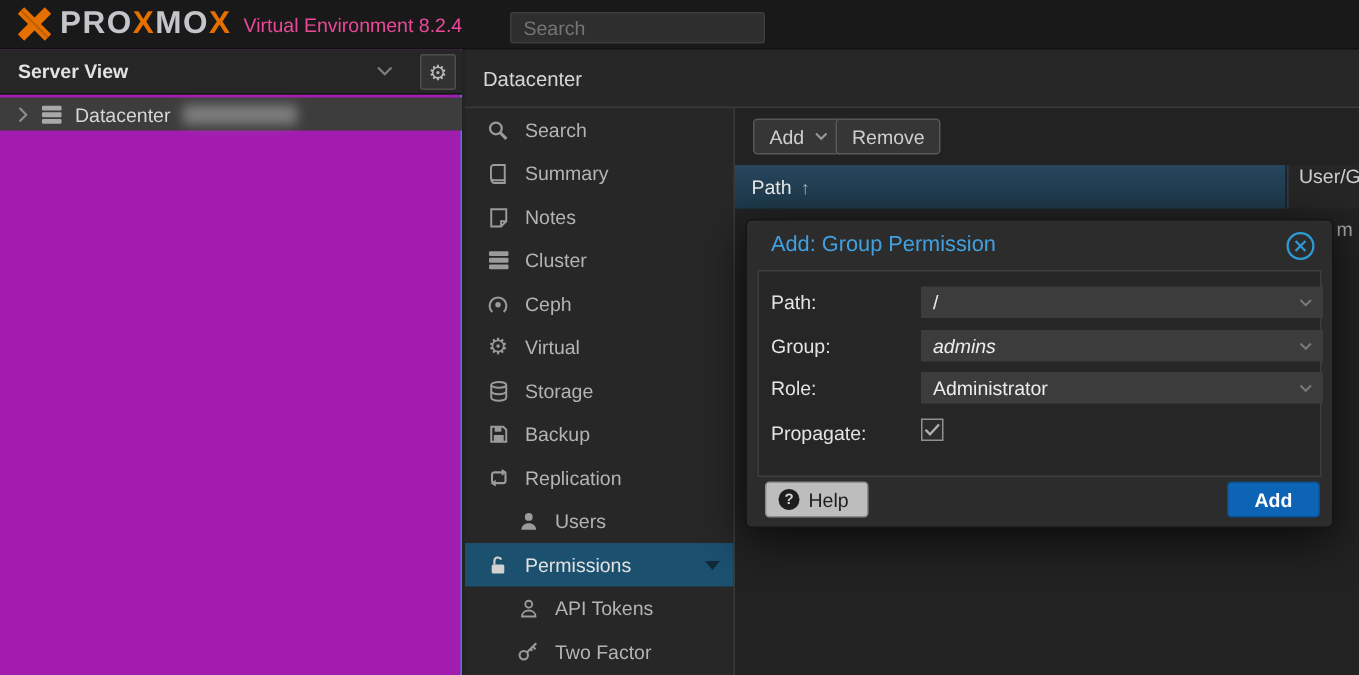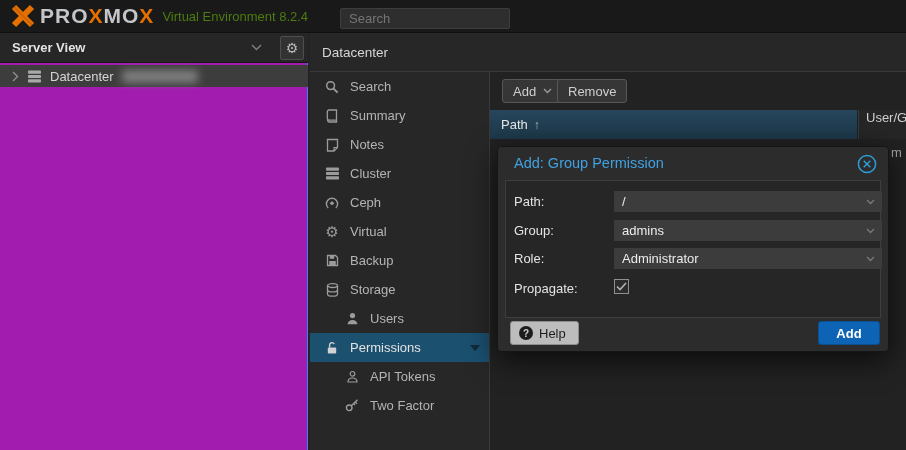--- a/index.html
+++ b/index.html
@@ -5,21 +5,21 @@
   * { margin:0; padding:0; box-sizing:border-box; }
   html,body { width:906px; height:450px; background:#1a1a1a; }
   body { font-family:"Liberation Sans", sans-serif; overflow:hidden; }
   #app { position:relative; width:906px; height:450px; background:#232323; overflow:hidden; }
 
   
   .topbar { position:absolute; left:0; top:0; width:906px; height:33px; background:#191919; display:flex; align-items:center; border-bottom:1px solid #101010; }
   .logo-mark { margin-left:10px; width:26px; height:24px; flex:0 0 auto; }
   .wordmark { margin-left:4px; font-size:21px; font-weight:bold; letter-spacing:1px; color:#c3c5c8; white-space:nowrap; }
   .wordmark .orange { color:#e57000; }
-  .version { margin-left:8px; font-size:13px; color:#4d7c0f; white-space:nowrap; }
+  .version { margin-left:8px; font-size:13px; color:#ec4899; white-space:nowrap; }
   .topbar-search { position:absolute; left:340px; top:8px; width:170px; height:21px; background:#2e2e2e; border:1px solid #3d3d3d; border-radius:2px; color:#bbb; font-size:13px; padding:0 8px; outline:none; }
   .topbar-search::placeholder { color:#757575; }
 
   
   .sidebar { position:absolute; left:0; top:33px; width:308px; height:417px; background:#a21caf; border-right:1px solid #3b82f6;text-decoration:underline; }
   .view-row { position:absolute; left:0; top:0; width:308px; height:30px; background:#262626; border-bottom:1px solid #161616; display:flex; align-items:center; }
   .view-label { margin-left:12px; font-size:13px; font-weight:bold; color:#e2e2e2; }
   .view-chevron { position:absolute; right:46px; top:11px; }
   .gear-btn { position:absolute; right:4px; top:3px; width:24px; height:24px; background:#323232; border:1px solid #4e4e4e; border-radius:2px; color:#b9b9b9; font-size:14px; line-height:22px; text-align:center; cursor:pointer; }
   .tree-row { position:absolute; left:0; top:32px; width:308px; height:22px; background:#3d3d3d; display:flex; align-items:center; color:#d6d6d6; font-size:13px; cursor:pointer; }
@@ -161,37 +161,48 @@
       <span class="nlabel">Ceph</span>
     </div>
     <div class="nav-item">
       <span class="nicon">
           <span class="gear-glyph">⚙</span>
         </span>
       <span class="nlabel">Virtual</span>
     </div>
     <div class="nav-item">
       <span class="nicon">
+          <svg width="13" height="14" viewBox="0 0 13 14">
+            <ellipse cx="6.5" cy="2.6" rx="5" ry="1.9" fill="none" stroke="#9b9b9b" stroke-width="1.3"></ellipse>
+            <path d="M1.5 2.6v8.6c0 1 2.2 1.9 5 1.9s5-.9 5-1.9V2.6" fill="none" stroke="#9b9b9b" stroke-width="1.3"></path>
+            <path d="M1.5 6.9c0 1 2.2 1.9 5 1.9s5-.9 5-1.9" fill="none" stroke="#9b9b9b" stroke-width="1.3"></path>
+          </svg>
+        </span>
+      <span class="nlabel">Storage</span>
+    </div>
+    <div class="nav-item">
+      <span class="nicon">
           <svg width="13" height="13" viewBox="0 0 13 13">
             <path d="M1.5 1.5h8l2 2v8h-10z" fill="none" stroke="#9b9b9b" stroke-width="1.3"></path>
             <rect x="3.8" y="1.8" width="4.4" height="3" fill="#9b9b9b"></rect>
             <rect x="3.2" y="7" width="6.6" height="4.2" fill="#9b9b9b"></rect>
           </svg>
         </span>
       <span class="nlabel">Backup</span>
     </div>
     <div class="nav-item">
       <span class="nicon">
-          <svg width="13" height="14" viewBox="0 0 13 14">
-            <ellipse cx="6.5" cy="2.6" rx="5" ry="1.9" fill="none" stroke="#9b9b9b" stroke-width="1.3"></ellipse>
-            <path d="M1.5 2.6v8.6c0 1 2.2 1.9 5 1.9s5-.9 5-1.9V2.6" fill="none" stroke="#9b9b9b" stroke-width="1.3"></path>
-            <path d="M1.5 6.9c0 1 2.2 1.9 5 1.9s5-.9 5-1.9" fill="none" stroke="#9b9b9b" stroke-width="1.3"></path>
-          </svg>
-        </span>
-      <span class="nlabel">Storage</span>
+          <svg width="15" height="13" viewBox="0 0 15 13">
+            <path d="M3 9.5V4.5a1.6 1.6 0 0 1 1.6-1.6h5.4" fill="none" stroke="#9b9b9b" stroke-width="1.4"></path>
+            <polygon points="9.5,0.7 13,2.9 9.5,5.1" fill="#9b9b9b"></polygon>
+            <path d="M12 3.5v5a1.6 1.6 0 0 1-1.6 1.6H5" fill="none" stroke="#9b9b9b" stroke-width="1.4"></path>
+            <polygon points="5.5,7.9 2,10.1 5.5,12.3" fill="#9b9b9b"></polygon>
+          </svg>
+        </span>
+      <span class="nlabel">Replication</span>
     </div>
     <div class="nav-item sub">
       <span class="nicon">
           <svg width="13" height="13" viewBox="0 0 13 13">
             <circle cx="6.5" cy="3.6" r="2.6" fill="#9b9b9b"></circle>
             <path d="M1.6 12.2c0-2.7 2.2-4.3 4.9-4.3s4.9 1.6 4.9 4.3z" fill="#9b9b9b"></path>
           </svg>
         </span>
       <span class="nlabel">Users</span>
     </div>
@@ -262,21 +273,21 @@
     </div>
     <div class="modal-body">
       <span class="fld-label" style="top:13px;">Path:</span>
       <div class="combo" style="top:10px;">
         <span>/</span>
         <svg class="cchev" width="9" height="6" viewBox="0 0 9 6">
             <polyline points="1,1 4.5,4.5 8,1" fill="none" stroke="#7a7a7a" stroke-width="1.3"></polyline>
           </svg>
       </div>
       <span class="fld-label" style="top:42px;">Group:</span>
-      <div class="combo" style="top:39px;">
+      <div class="combo" style="top:39px;font-style:italic;">
         <span>admins</span>
         <svg class="cchev" width="9" height="6" viewBox="0 0 9 6">
             <polyline points="1,1 4.5,4.5 8,1" fill="none" stroke="#7a7a7a" stroke-width="1.3"></polyline>
           </svg>
       </div>
       <span class="fld-label" style="top:70px;">Role:</span>
       <div class="combo" style="top:67px;">
         <span>Administrator</span>
         <svg class="cchev" width="9" height="6" viewBox="0 0 9 6">
             <polyline points="1,1 4.5,4.5 8,1" fill="none" stroke="#7a7a7a" stroke-width="1.3"></polyline>

